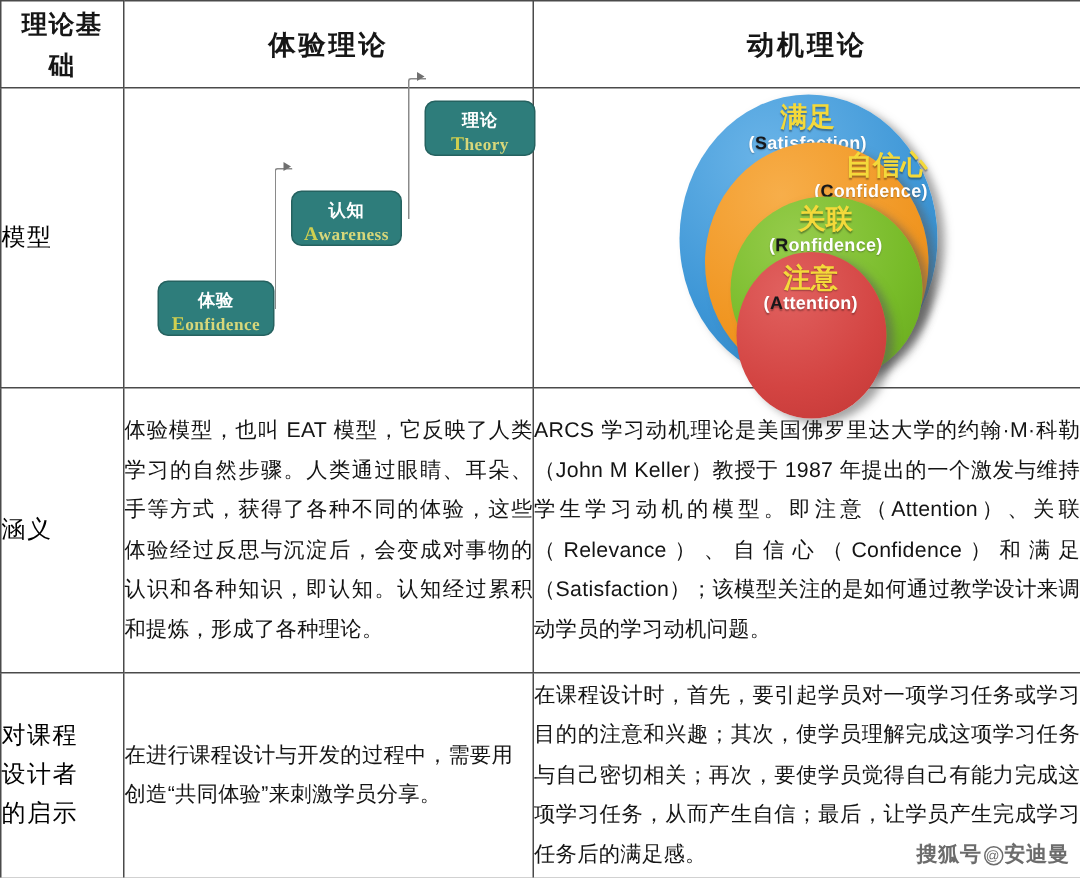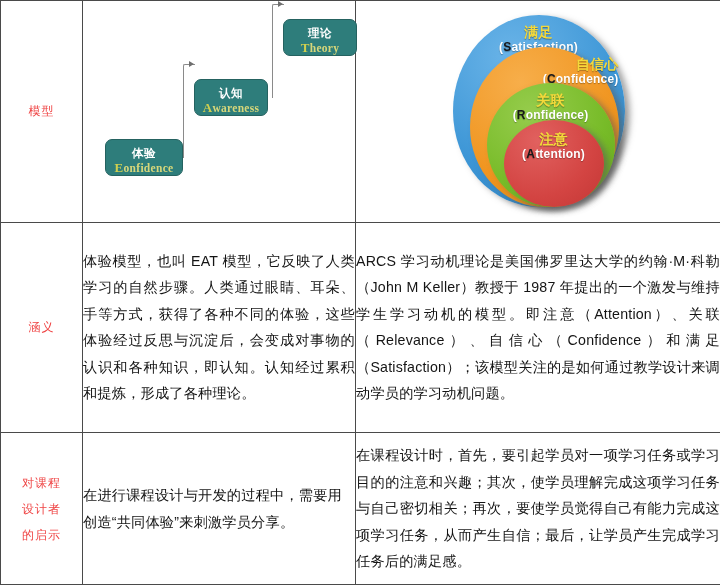--- a/index.html
+++ b/index.html
@@ -62,24 +62,23 @@
     font-size: 18px;
     font-weight: 700;
     letter-spacing: 2px;
     color: #161616;
     vertical-align: top;
     padding-top: 11px;
   }
 
   
   .rowlabel {
-    text-align: center;
-    font-size: 12px;
+    font-size: 16px;
     line-height: 26px;
-    color: #ef4444;
+    color: #000000;
     letter-spacing: 1px;
   }
   .rowlabel .wrapline { display: block; }
 
   
   .bodytext {
     font-size: 14.2px;
     line-height: 26.5px;
     color: #141414;
     text-align: justify;
@@ -183,43 +182,44 @@
   }
   .ring-c {
     left: 17px; top: 32px; width: 149px; height: 160px;
     background: radial-gradient(circle at 34% 22%, #f7ae4a 0%, #f09520 60%, #e0860f 100%);
   }
   .ring-r {
     left: 34px; top: 68px; width: 128px; height: 124px;
     background: radial-gradient(circle at 34% 24%, #96cc4c 0%, #77bb28 60%, #66a61c 100%);
   }
   .ring-a {
-    left: 51px; top: 105px; width: 100px; height: 87px;
+    left: 38px; top: 105px; width: 100px; height: 111px;
     background: radial-gradient(circle at 34% 24%, #e1615f 0%, #d34442 60%, #c23735 100%);
   }
 
   .ring-text {
     position: absolute;
     left: 0;
     right: 0;
     line-height: 14.5px;
     letter-spacing: 0.2px;
   }
   .ring-s .ring-text { top: 9px; }
   .ring-c .ring-text { top: 9px; text-align: right; }
   .ring-r .ring-text { top: 9px; }
   .ring-a .ring-text { top: 11px; }
 
   .rt-cn {
     display: block;
-    font-size: 14px;
+    font-size: 18px;
     font-weight: 700;
     color: #f4d93a;
     text-shadow: 0 1px 1px rgba(0,0,0,0.35);
     line-height: 16px;
+    font-family: Liberation Mono, monospace;
   }
   .ring-a .rt-cn { color: #f4d93a; }
   .rt-en {
     display: block;
     font-size: 12px;
     font-weight: 700;
     color: #ffffff;
     line-height: 15px;
     text-shadow: 0 1px 1px rgba(0,0,0,0.30);
   }
@@ -264,20 +264,28 @@
 <div class="sheet">
 
   <table class="matrix">
     <colgroup>
       <col class="col-label">
       <col class="col-mid">
       <col class="col-right">
     </colgroup>
     <tbody>
 
+      <tr class="row-head">
+        <td class="head-label">
+          <span class="wrapline">理论基</span>
+          <span class="wrapline">础</span>
+        </td>
+        <td class="head-center">体验理论</td>
+        <td class="head-center">动机理论</td>
+      </tr>
 
       <tr class="row-model">
         <td class="rowlabel">模型</td>
 
         <td>
           <div class="diagram-host">
             <div class="eat-wrap">
 
               <div class="eat-conn conn-2"></div>
               <div class="arrow arrow-2"></div>
@@ -355,14 +363,15 @@
           <span class="wrapline">设计者</span>
           <span class="wrapline">的启示</span>
         </td>
         <td class="bodytext tight">在进行课程设计与开发的过程中，需要用创造“共同体验”来刺激学员分享。</td>
         <td class="bodytext">在课程设计时，首先，要引起学员对一项学习任务或学习目的的注意和兴趣；其次，使学员理解完成这项学习任务与自己密切相关；再次，要使学员觉得自己有能力完成这项学习任务，从而产生自信；最后，让学员产生完成学习任务后的满足感。</td>
       </tr>
 
     </tbody>
   </table>
 
+  <div class="watermark"><span>搜狐号</span><span class="at">@</span><span>安迪曼</span></div>
 
 </div>
 
 </body></html>

